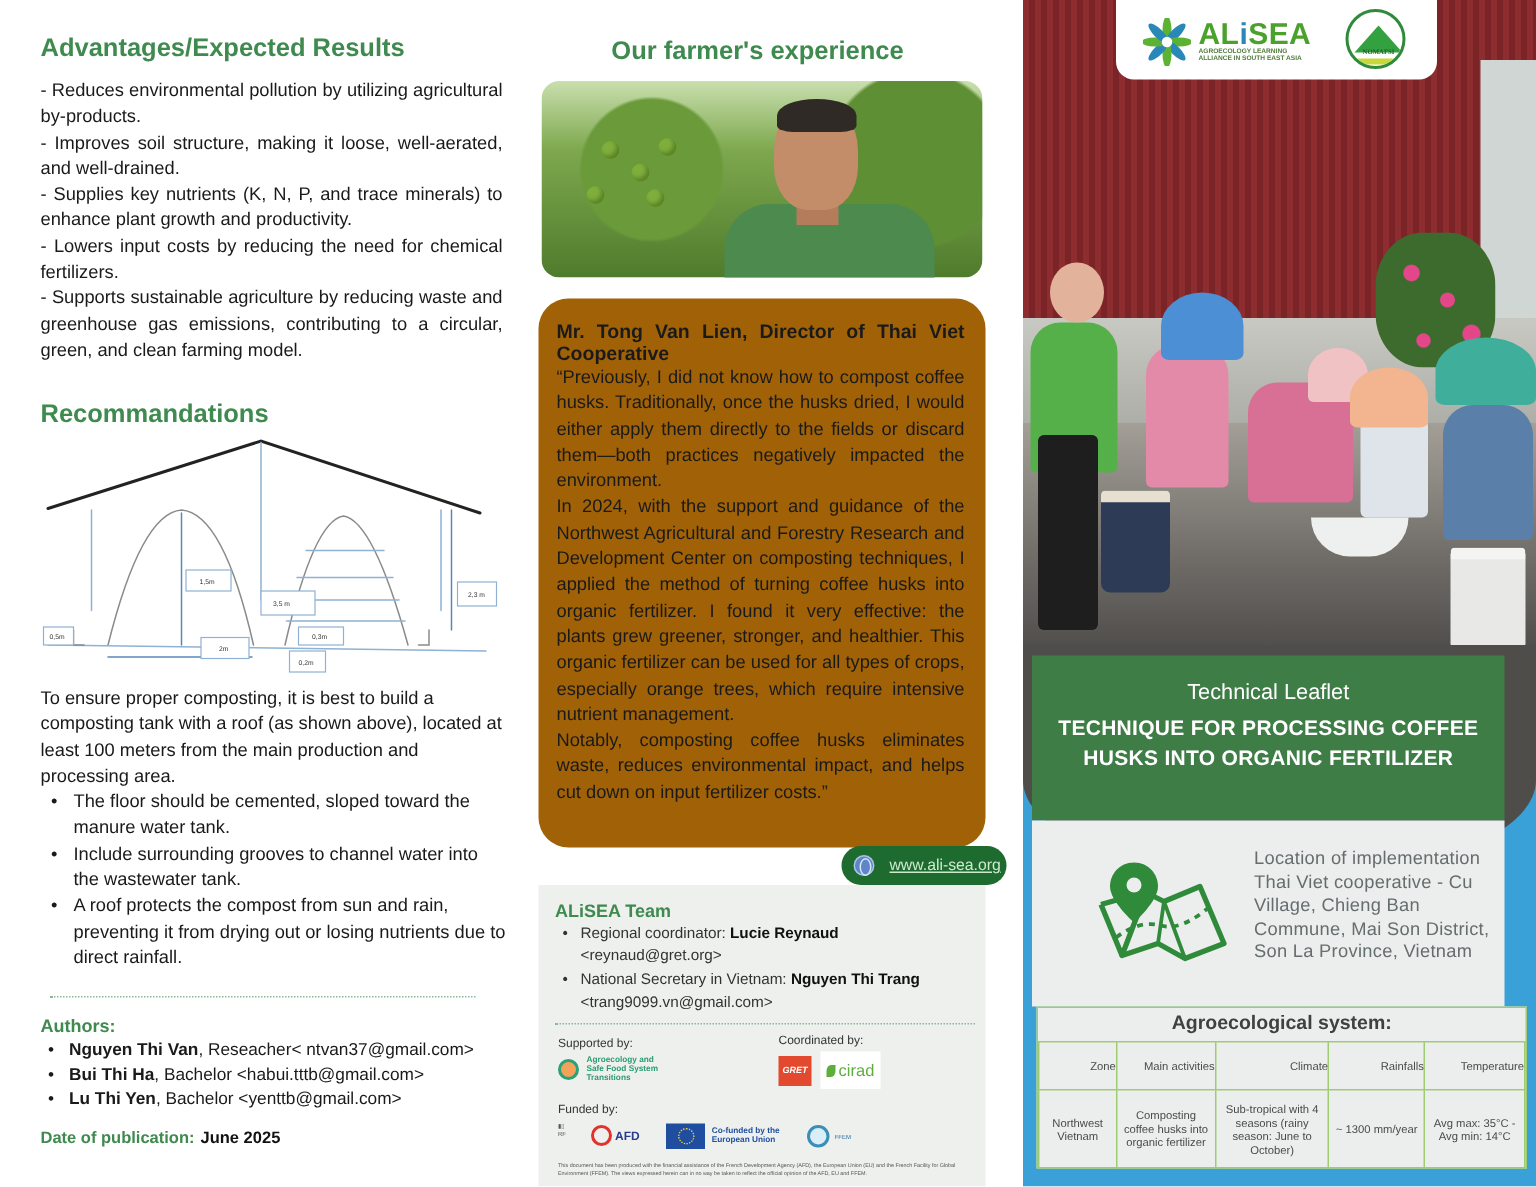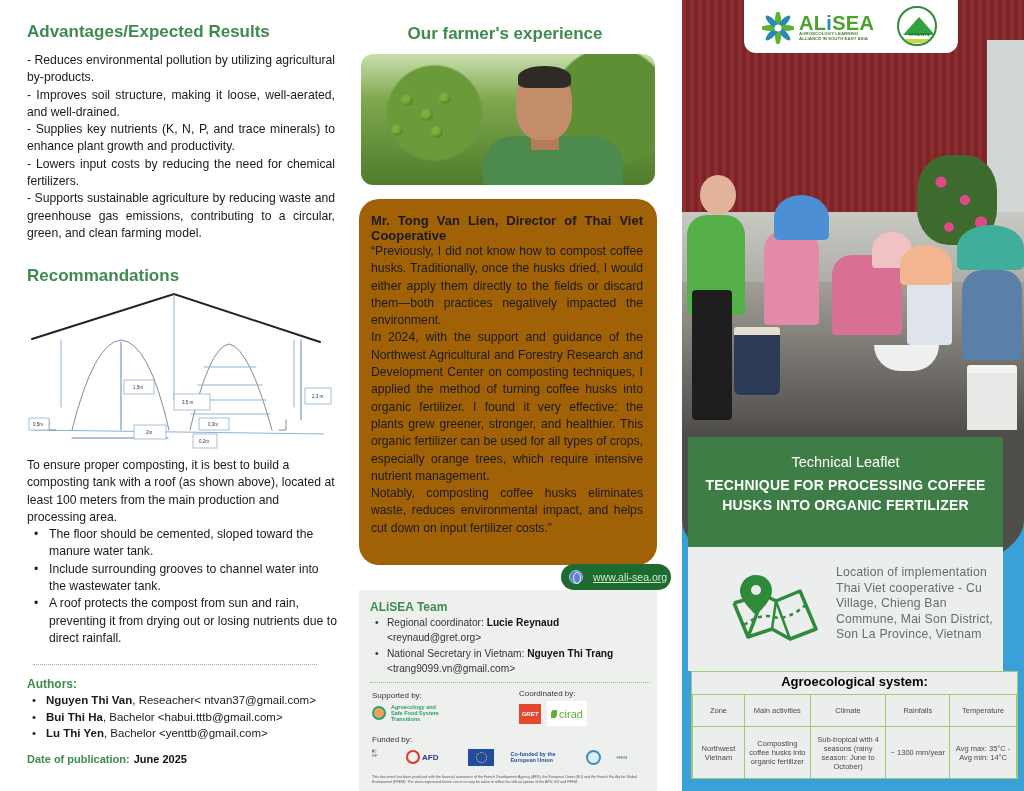--- a/index.html
+++ b/index.html
@@ -57,21 +57,21 @@
   .team-list li::before { content: "•"; position: absolute; left: 2px; }
   .team-list b { color: #111; }
   .team-dots { position: absolute; left: 11px; top: 92px; width: 280px; border-top: 1.5px dotted #8bb79a; }
   .lbl-small { position: absolute; font-size: 8px; color: #333; }
   .logo-afsft { position: absolute; left: 13px; top: 114px; display: flex; align-items: center; }
   .logo-afsft .circ { width: 14px; height: 14px; border-radius: 50%; border: 2px solid #2aa176; background: #f3a25a; }
   .logo-afsft .txt { margin-left: 5px; font-size: 5.5px; color: #2a9b6e; line-height: 6.2px; font-weight: bold; }
   .logo-gret { position: absolute; left: 160px; top: 114px; width: 22px; height: 20px; background: #e2492f; color: #fff; font-size: 6px; font-weight: bold; display: flex; align-items: center; justify-content: center; font-style: italic; }
   .logo-cirad { position: absolute; left: 188px; top: 111px; width: 40px; height: 25px; background: #fff; display: flex; align-items: center; justify-content: center; font-size: 11px; color: #5eae3c; }
   .logo-cirad .dot { width: 6px; height: 8px; border-radius: 50% 0 50% 0; background: #5eae3c; margin-right: 2px; }
-  .funder-row { position: absolute; left: 13px; top: 158px; display: flex; align-items: center; gap: 12px; }
+  .funder-row { position: absolute; left: 13px; top: 158px; display: flex; align-items: center; }
   .logo-rf { width: 18px; height: 18px; font-size: 4px; color: #555; line-height: 5px; }
   .logo-afd { display: flex; align-items: center; margin-left: 4px; font-size: 8px; font-weight: bold; color: #2a3b8f; }
   .logo-afd .ring { width: 14px; height: 14px; border-radius: 50%; border: 2.5px solid #e3322b; margin-right: 2px; }
   .logo-eu { margin-left: 18px; width: 26px; height: 17px; background: #1f4ea1; position: relative; }
   .logo-eu::after { content: ""; position: absolute; left: 8px; top: 3px; width: 9px; height: 9px; border-radius: 50%; border: 1px dotted #f5d33b; }
   .eu-txt { margin-left: 4px; font-size: 5.5px; color: #1f4ea1; line-height: 6.5px; font-weight: bold; }
   .logo-ffem { margin-left: 14px; width: 15px; height: 15px; border-radius: 50%; border: 2px solid #3a8fb9; background: #d9eef6; }
   .ffem-txt { margin-left: 3px; font-size: 4px; color: #2a6f9e; line-height: 5px; }
   .disclaimer { position: absolute; left: 13px; top: 185px; width: 280px; font-size: 3.6px; line-height: 5px; color: #555; }
 
@@ -106,24 +106,24 @@
   .nomafsi .fld { position: absolute; left: 4px; top: 31px; width: 32px; height: 4px; background: #c7d83a; border-radius: 2px; }
 
   .title-box { position: absolute; left: 6px; top: 437px; width: 315px; height: 110px; background: #3e7d46; color: #fff; text-align: center; padding-top: 16px; }
   .title-kind { font-size: 14.5px; line-height: 18px; }
   .title-main { margin-top: 4px; font-size: 14px; font-weight: bold; line-height: 20px; letter-spacing: 0.2px; padding: 0 16px; }
   .loc-box { position: absolute; left: 6px; top: 547px; width: 315px; height: 124px; background: #ebeeed; }
   .map-icon { position: absolute; left: 42px; top: 26px; width: 90px; height: 76px; }
   .loc-text { position: absolute; left: 148px; top: 18px; width: 170px; font-size: 12.2px; line-height: 15.6px; color: #666d6e; letter-spacing: 0.2px; }
 
   .agro-box { position: absolute; left: 9px; top: 671px; width: 327px; height: 108px; background: #ebeeed; border: 1px solid #9fcc72; }
-  .agro-title { position: absolute; left: 0; top: 2px; width: 100%; text-align: center; font-size: 13px; font-weight: bold; color: #000000; }
+  .agro-title { position: absolute; left: 0; top: 2px; width: 100%; text-align: center; font-size: 13px; font-weight: bold; color: #404040; }
   .agro-table { position: absolute; left: 0; top: 22px; width: 325px; height: 84px; border-collapse: collapse; }
   .agro-table th, .agro-table td { border: 1px solid #9fcc72; text-align: center; vertical-align: middle; color: #4a4a4a; font-weight: normal; }
-  .agro-table th { height: 32px; font-size: 7.5px; }
+  .agro-table th { height: 32px; font-size: 7.5px; text-align: right; }
   .agro-table td { height: 52px; font-size: 7.5px; line-height: 9px; padding: 0 3px; }
 </style>
 </head>
 <body>
 
 <section class="col1">
   <h2 class="adv-title h-green">Advantages/Expected Results</h2>
   <div class="adv-body">
     <p>- Reduces environmental pollution by utilizing agricultural by-products.</p>
     <p>- Improves soil structure, making it loose, well-aerated, and well-drained.</p>

